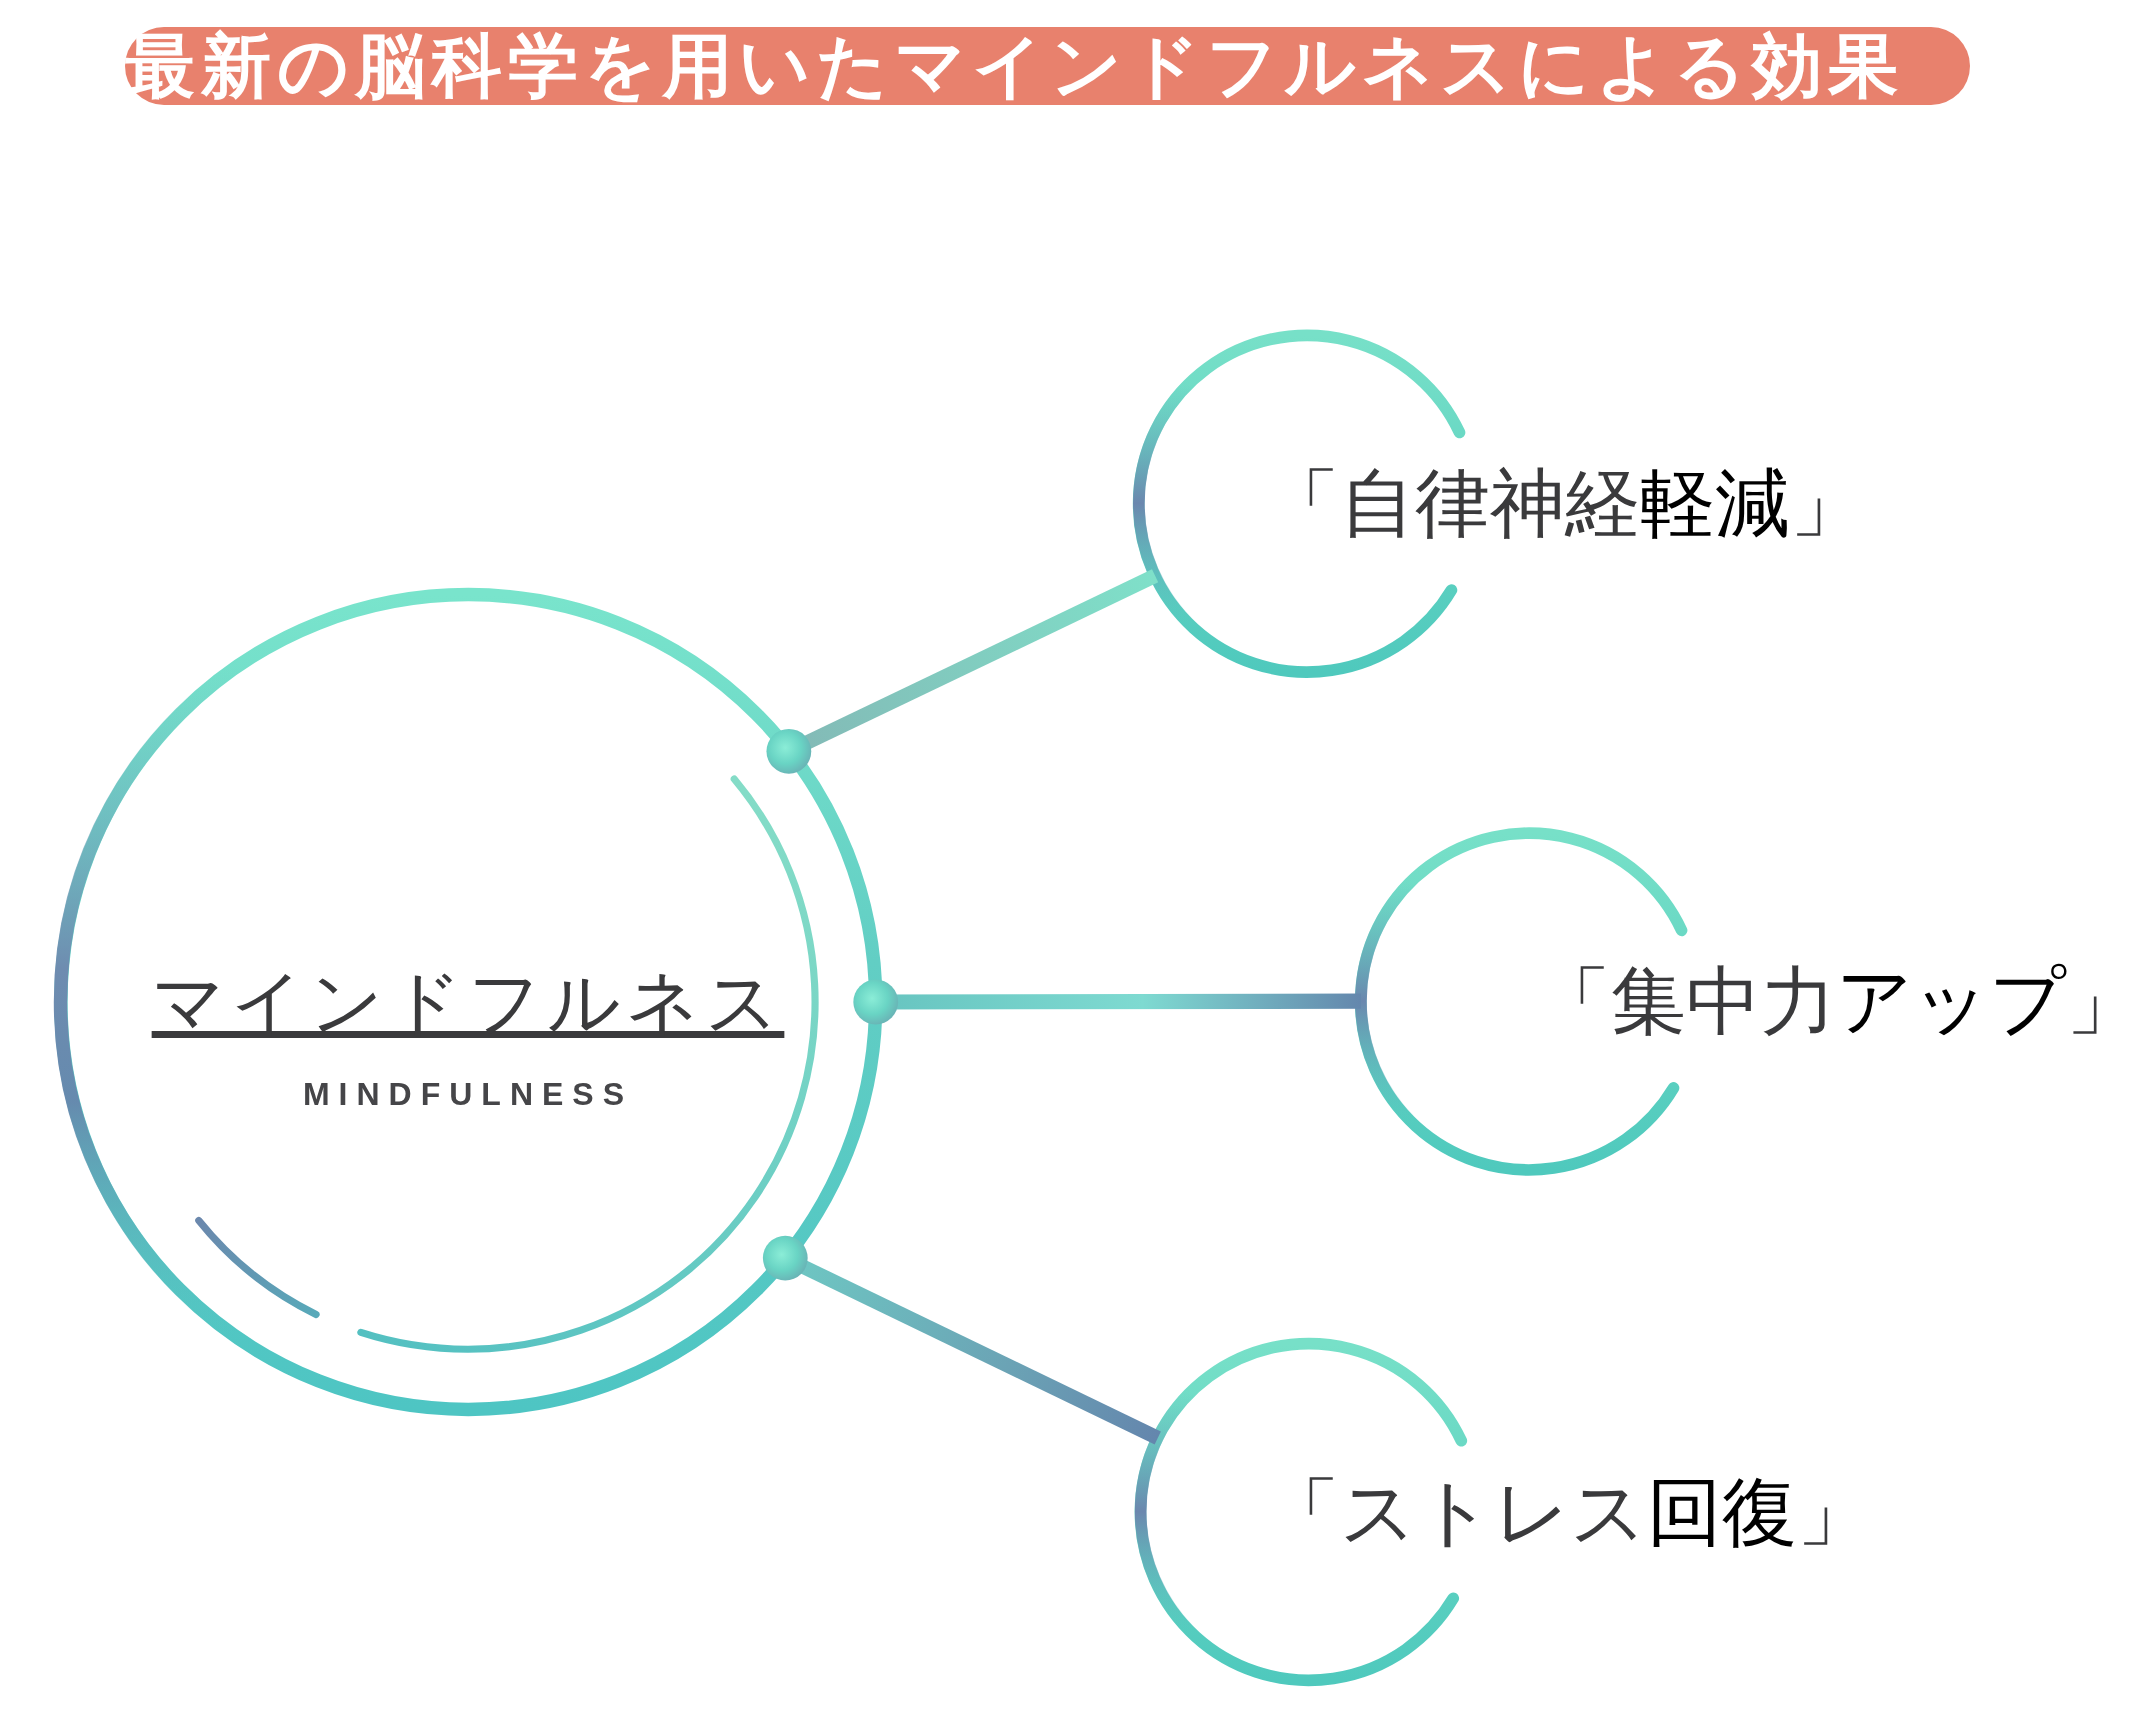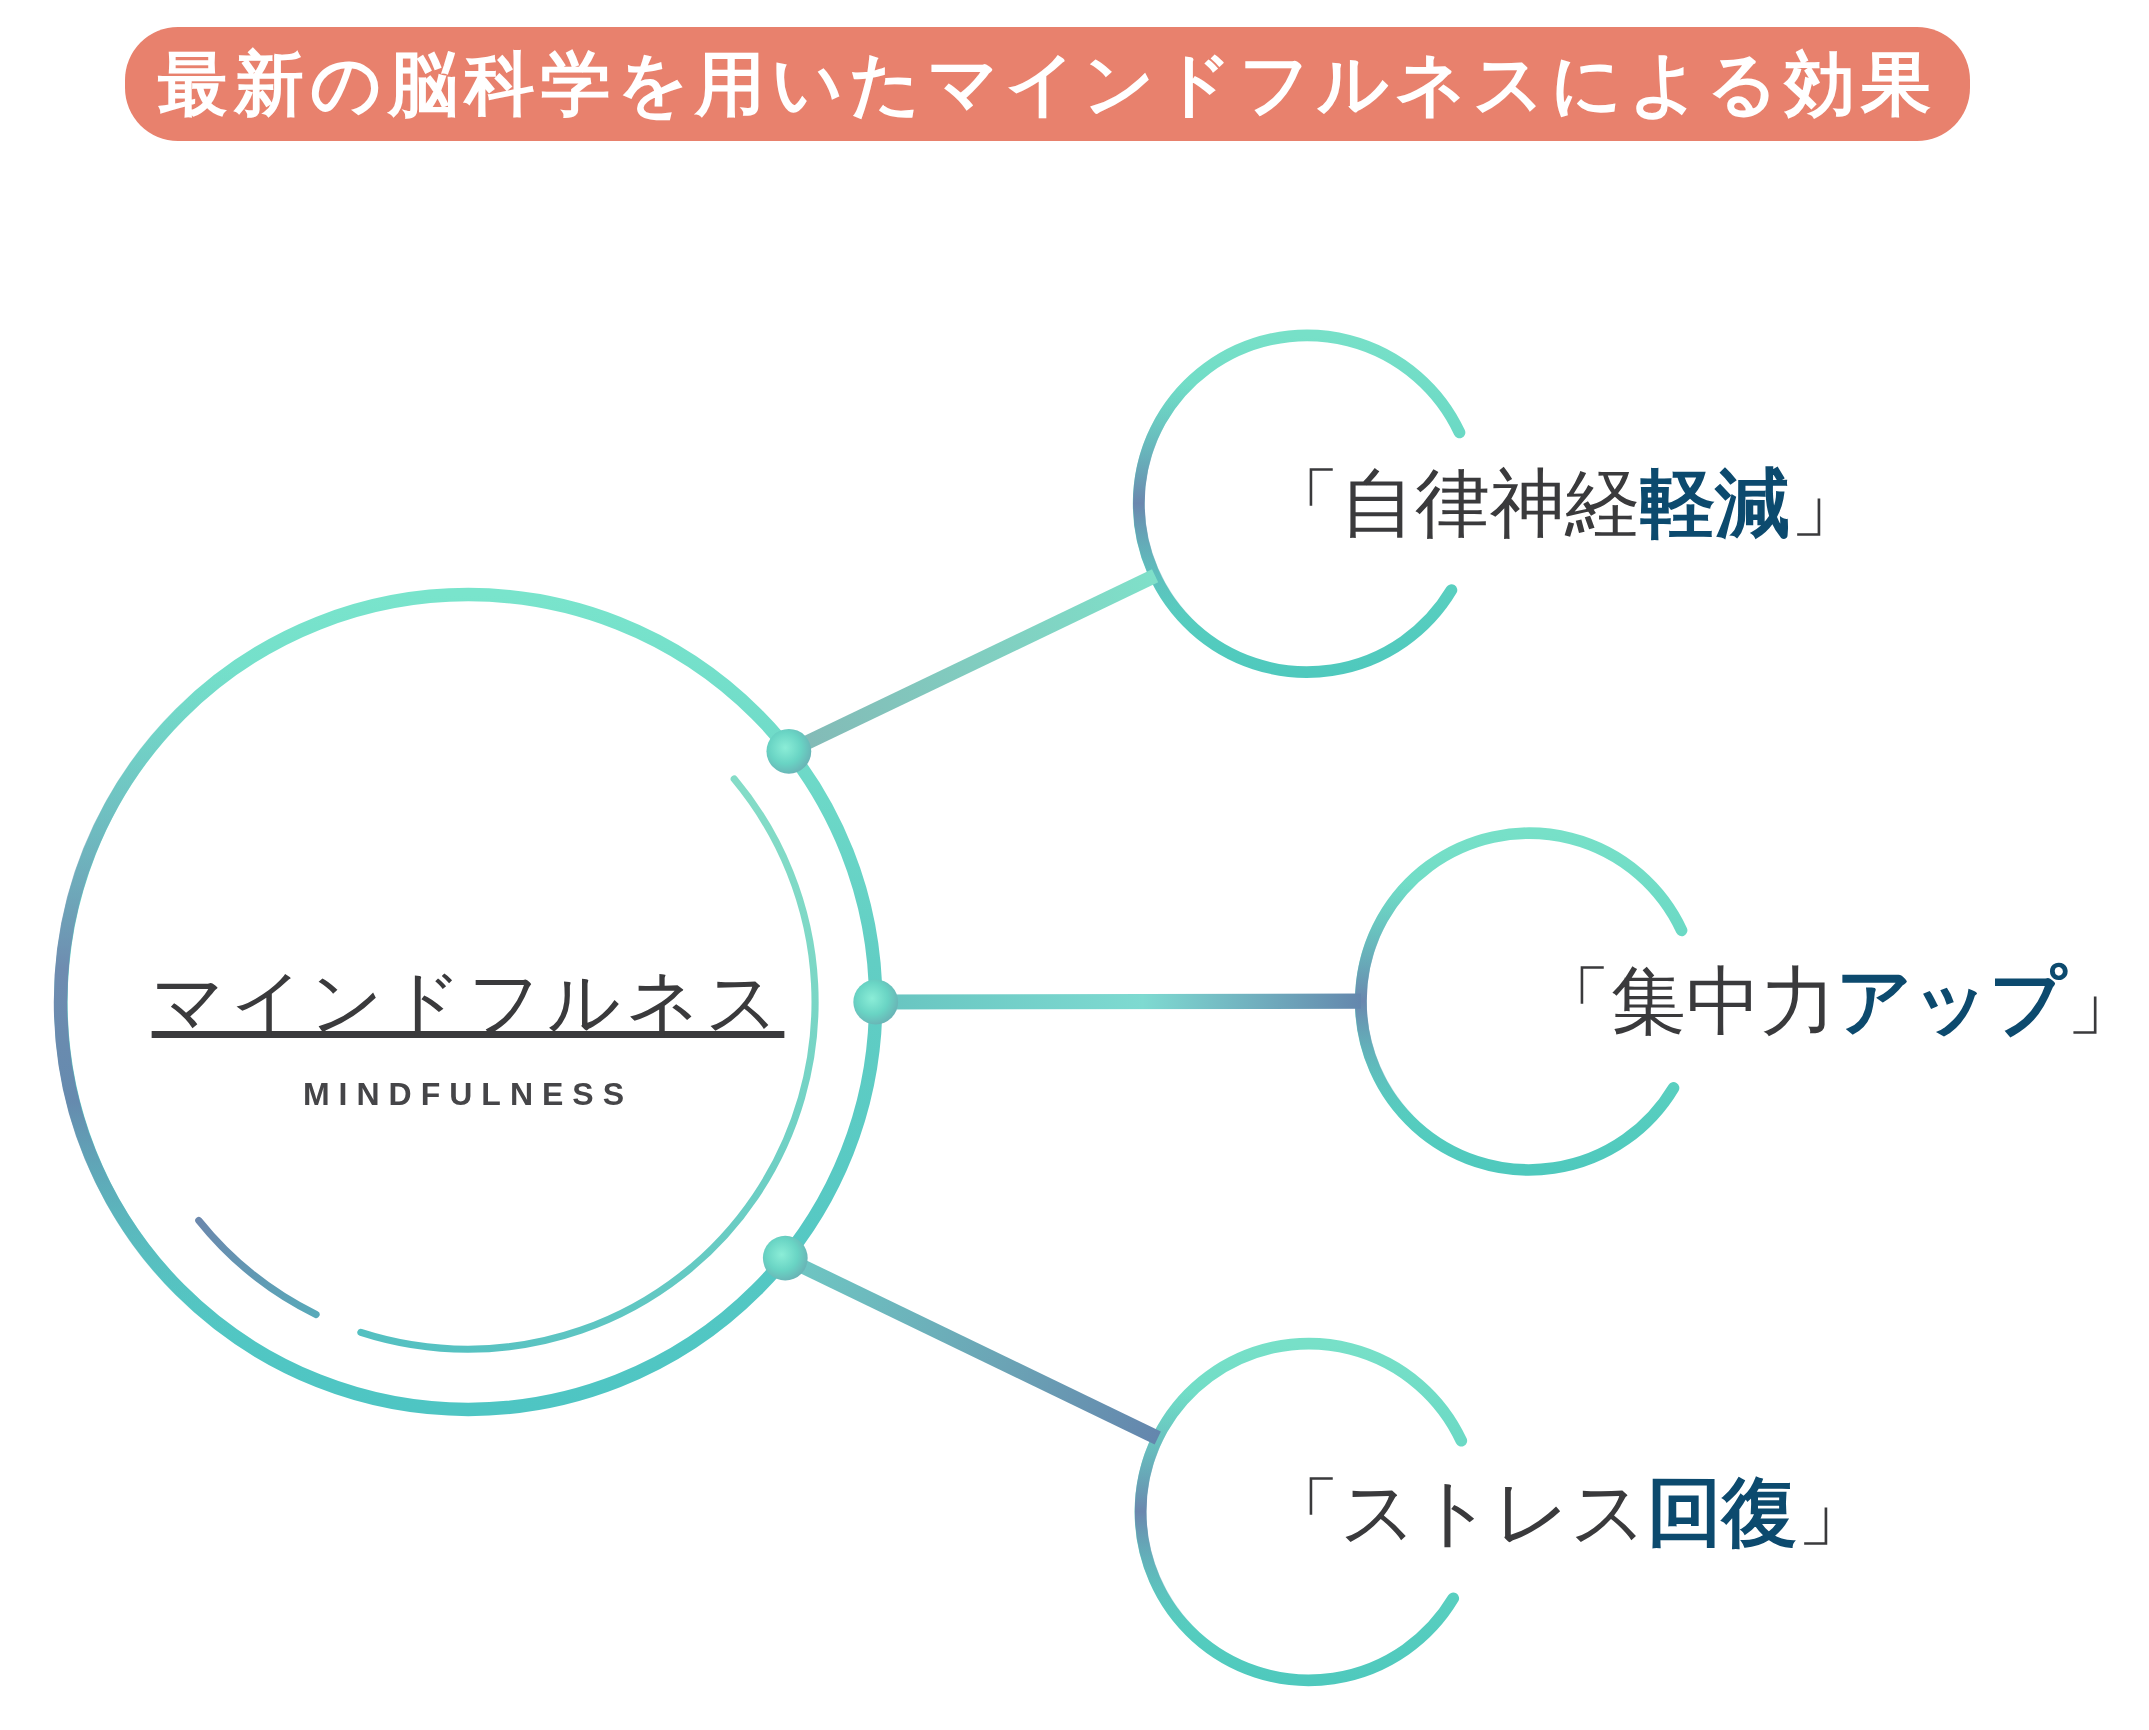--- a/index.html
+++ b/index.html
@@ -15,47 +15,46 @@
     position: absolute;
     left: 0; top: 0;
     width: 2149px;
     height: 1730px;
   }
   .banner {
     position: absolute;
     left: 125px;
     top: 27px;
     width: 1845px;
-    height: 114px;
+    height: 78px;
     background: #E8816D;
     border-radius: 53px;
     display: flex;
     align-items: center;
-    justify-content: center;
   }
   .banner-text {
     color: #ffffff;
     font-size: 70px;
     font-weight: 700;
     letter-spacing: 6.3px;
     line-height: 1;
     white-space: nowrap;
   }
   .branch-label {
     position: absolute;
     transform: translateY(-50%);
     white-space: nowrap;
     font-size: 75px;
     line-height: 1;
     color: #3A3A3C;
     letter-spacing: 0px;
   }
   .branch-label .accent {
-    color: #0c4a6e;
-    font-weight: 700;
+    color: #000000;
+    font-weight: 400;
   }
   .center-label {
     position: absolute;
     left: 468px;
     top: 1002px;
     transform: translate(-50%, -50%);
     white-space: nowrap;
     font-size: 72px;
     line-height: 1;
     letter-spacing: 5.4px;

